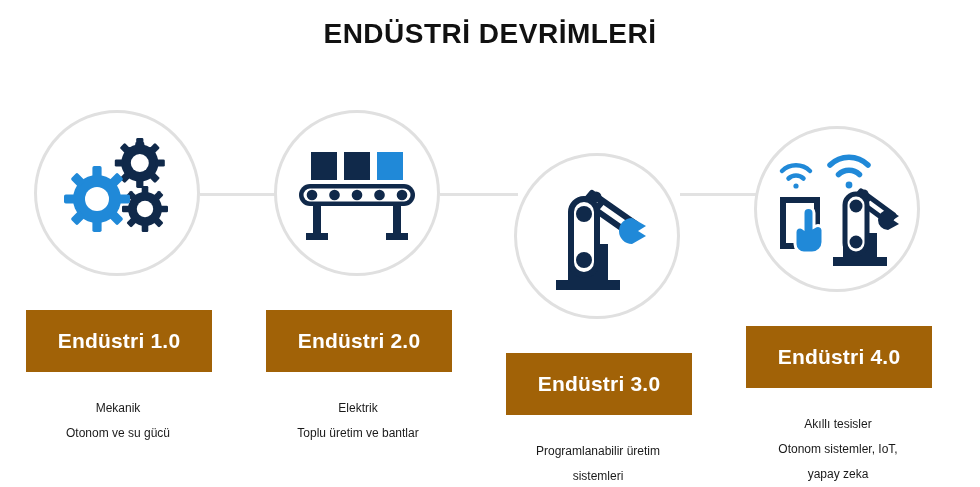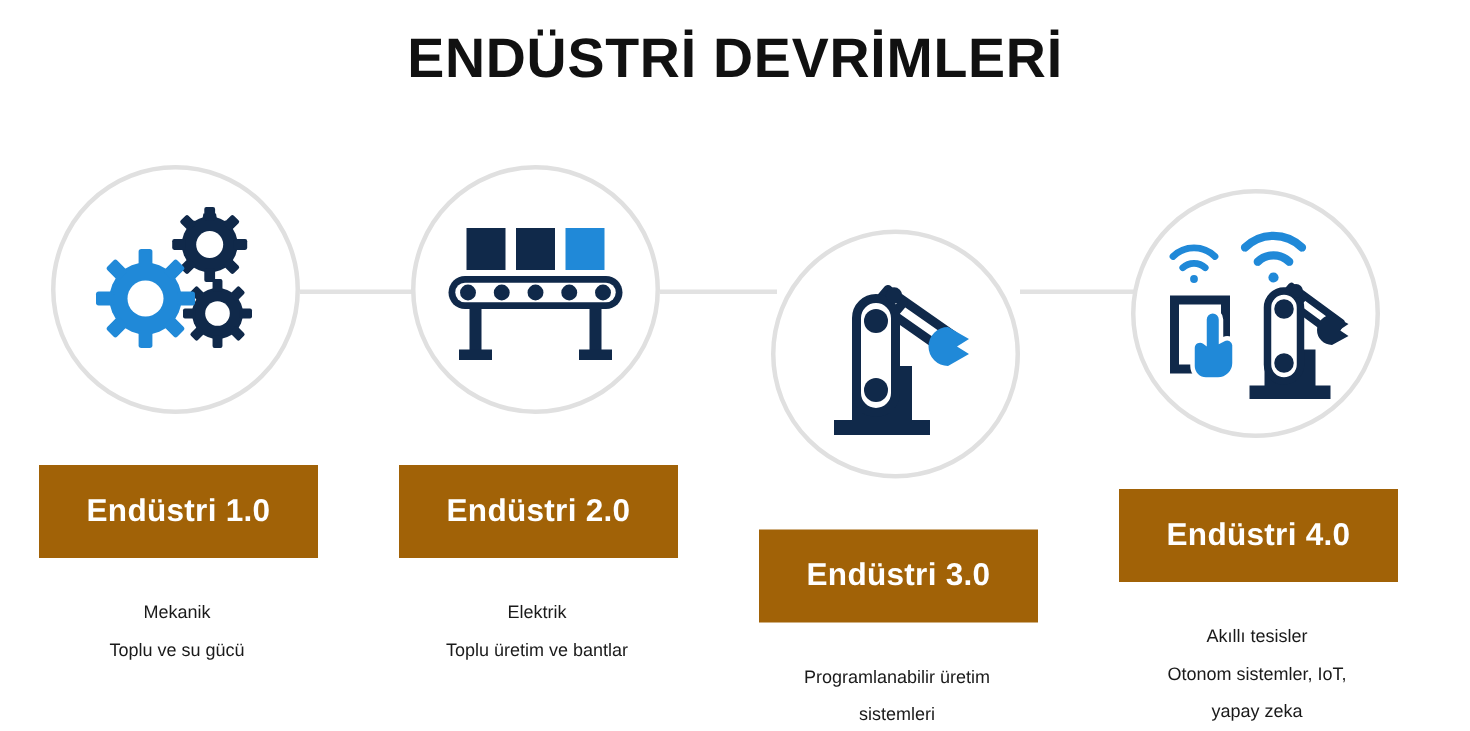--- a/index.html
+++ b/index.html
@@ -16,21 +16,21 @@
     -webkit-font-smoothing: antialiased;
   }
 
   
   .page-title {
     position: absolute;
     top: 18px;
     left: 0;
     width: 980px;
     text-align: center;
-    font-size: 37px;
+    font-size: 28px;
     font-weight: bold;
     letter-spacing: 0.5px;
     color: #111111;
     font-family: "Liberation Sans", sans-serif;
   }
 
   
   .stage {
     position: absolute;
     top: 0;
@@ -162,21 +162,21 @@
           <rect x="-4.6" y="-33" width="9.2" height="12" rx="1.8" transform="rotate(45)"></rect>
           <rect x="-4.6" y="21" width="9.2" height="12" rx="1.8" transform="rotate(45)"></rect>
           <rect x="-33" y="-4.6" width="12" height="9.2" rx="1.8" transform="rotate(45)"></rect>
           <rect x="21" y="-4.6" width="12" height="9.2" rx="1.8" transform="rotate(45)"></rect>
         </g>
       </svg>
     </div>
     <div class="badge">Endüstri 1.0</div>
     <div class="desc">
       <span class="line">Mekanik</span>
-      <span class="line">Toplu ve su gücü</span>
+      <span class="line">Otonom ve su gücü</span>
     </div>
   </div>
 
   <div class="step s2">
     <div class="circle">
       <svg width="124" height="110" viewBox="0 0 124 110">
 
         <rect x="16" y="14" width="26" height="28" fill="#10294a"></rect>
         <rect x="49" y="14" width="26" height="28" fill="#10294a"></rect>
         <rect x="82" y="14" width="26" height="28" fill="#2089d8"></rect>

